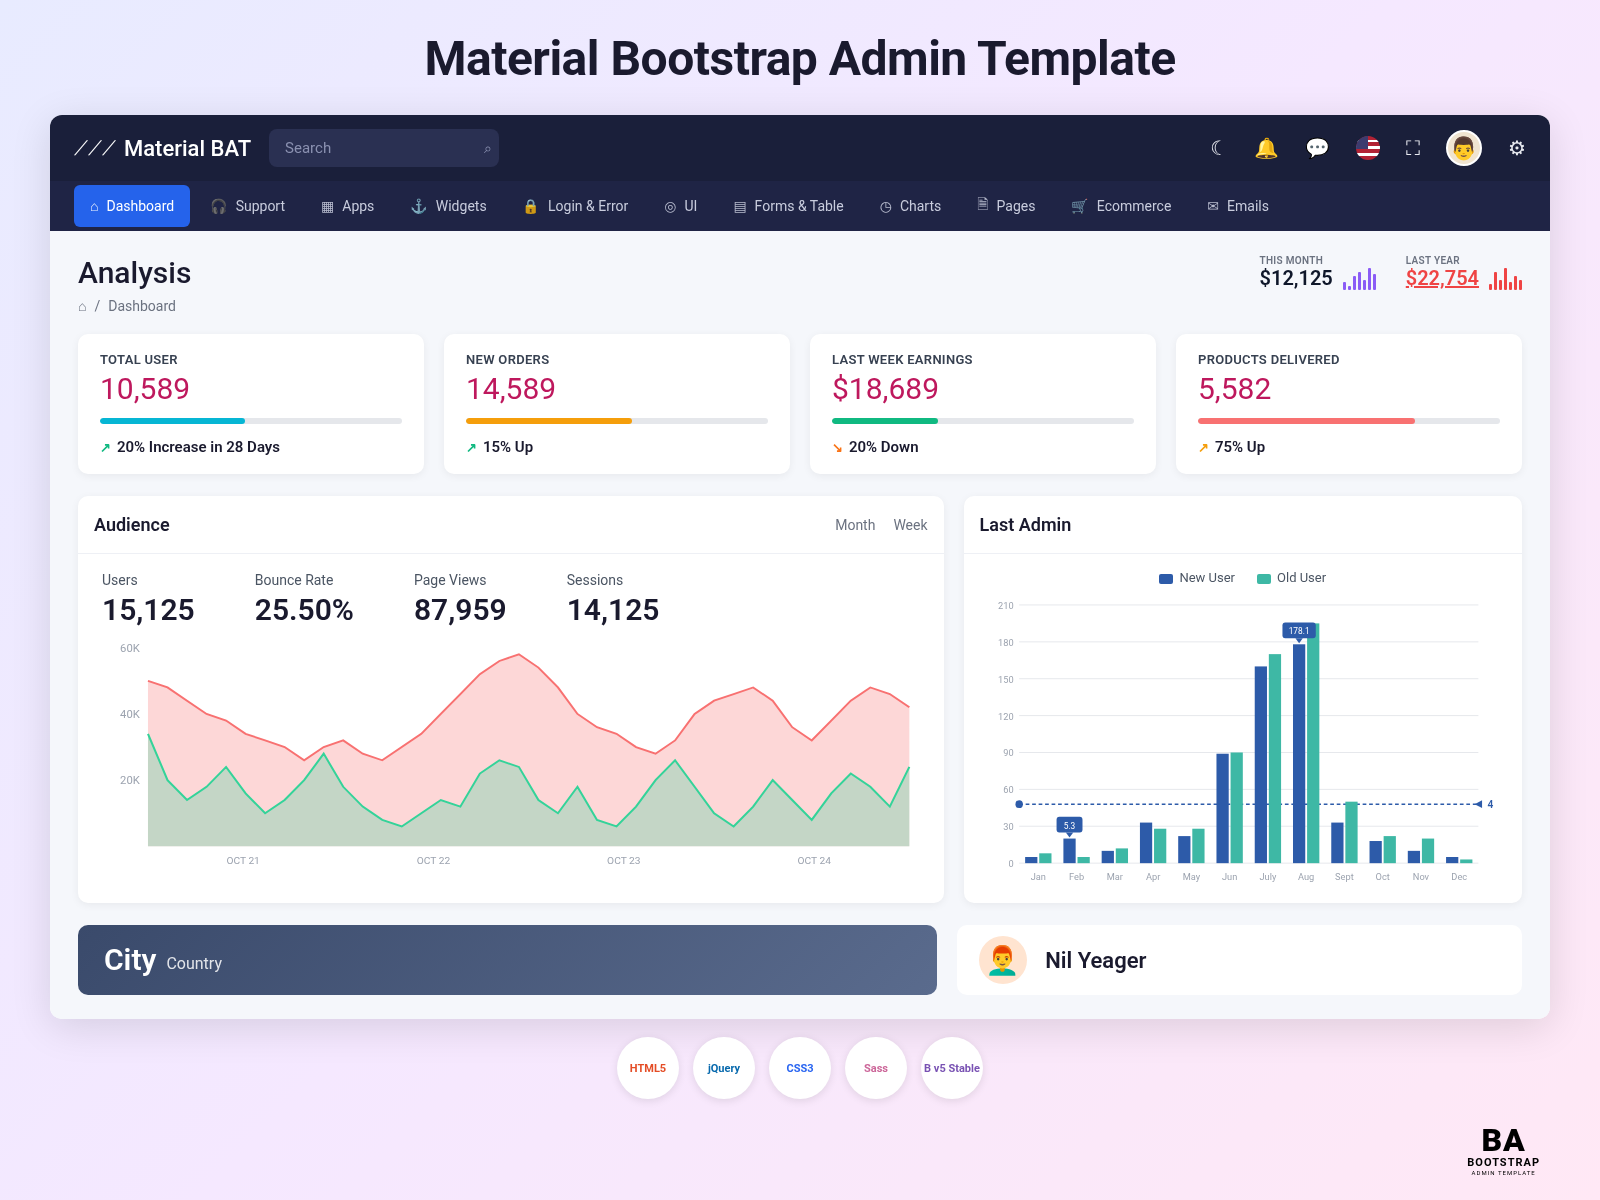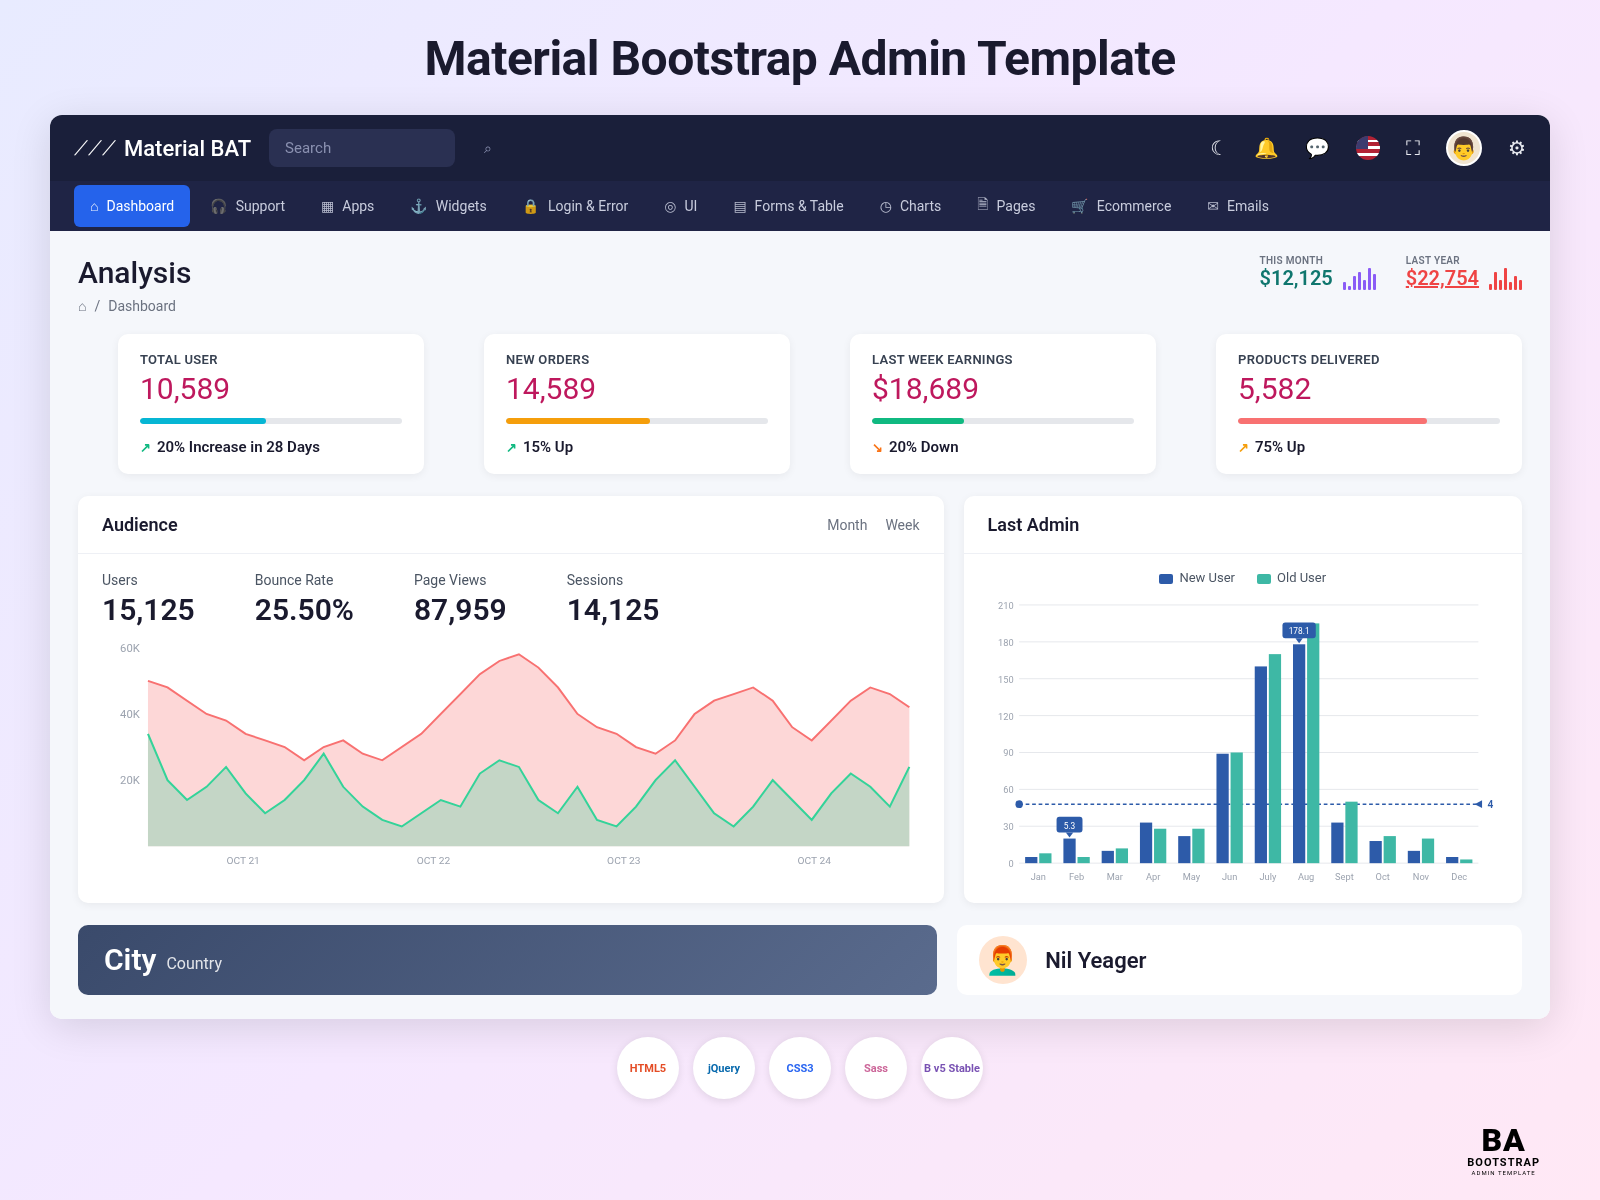--- a/index.html
+++ b/index.html
@@ -5,21 +5,21 @@
 * { margin: 0; padding: 0; box-sizing: border-box; font-family: -apple-system, BlinkMacSystemFont, 'Segoe UI', Roboto, sans-serif; }
 body { background: linear-gradient(135deg, #e8ebff 0%, #f5e8ff 50%, #ffe8f5 100%); width: 1600px; height: 1200px; overflow: hidden; }
 .outer-wrap { padding: 30px 50px 0; }
 .promo-title { text-align: center; font-size: 48px; font-weight: 700; color: #1a1a2e; margin-bottom: 28px; letter-spacing: -0.5px; }
 .app-frame { background: #fff; border-radius: 12px; overflow: hidden; box-shadow: 0 8px 40px rgba(0,0,0,0.12); }
 
 
 .topbar { background: #1a1f3a; display: flex; align-items: center; padding: 14px 24px; gap: 18px; }
 .brand { display: flex; align-items: center; gap: 8px; color: #fff; font-size: 22px; font-weight: 500; }
 .brand-icon { font-size: 20px; }
-.search-wrap { background: #2a3052; border-radius: 8px; display: flex; align-items: center; padding: 10px 16px; width: 186px; }
+.search-wrap { background: #2a3052; border-radius: 8px; display: flex; align-items: center; padding: 10px 16px; width: 230px; }
 .search-input { background: transparent; border: 0; color: #8a90b0; font-size: 15px; flex: 1; outline: none; }
 .search-input::placeholder { color: #8a90b0; }
 .search-icon { color: #8a90b0; font-size: 14px; }
 .topbar-spacer { flex: 1; }
 .topbar-icons { display: flex; align-items: center; gap: 26px; color: #e8eaf0; }
 .topbar-icons > * { cursor: pointer; font-size: 20px; }
 .flag { width: 24px; height: 24px; border-radius: 50%; background: linear-gradient(#b22234 0 15%, #fff 15% 25%, #b22234 25% 40%, #fff 40% 55%, #b22234 55% 70%, #fff 70% 85%, #b22234 85% 100%); position: relative; overflow: hidden; }
 .flag::before { content: ''; position: absolute; top: 0; left: 0; width: 50%; height: 55%; background: #3c3b6e; }
 .avatar { width: 36px; height: 36px; border-radius: 50%; background: #f0e4d0; display: flex; align-items: center; justify-content: center; font-size: 22px; border: 2px solid #fff; }
 
@@ -31,41 +31,41 @@
 
 
 .content { background: #f5f7fb; padding: 24px 28px; }
 .page-head { display: flex; align-items: flex-start; justify-content: space-between; margin-bottom: 20px; }
 .page-title { font-size: 30px; font-weight: 500; color: #1a1a2e; margin-bottom: 8px; }
 .breadcrumb { display: flex; align-items: center; gap: 8px; font-size: 14px; color: #6b7280; }
 .head-stats { display: flex; gap: 30px; align-items: center; }
 .head-stat { text-align: left; }
 .head-stat-lbl { font-size: 10px; color: #6b7280; font-weight: 600; letter-spacing: 0.3px; }
 .head-stat-val { font-size: 20px; font-weight: 600; }
-.head-stat-val.blue { color: #0f766e; }
+.head-stat-val.blue { color: #0f172a; }
 .head-stat-val.red { color: #ef4444; text-decoration: underline; }
 .spark { display: inline-flex; align-items: flex-end; gap: 2px; height: 24px; margin-left: 6px; vertical-align: bottom; }
 .spark b { width: 3px; background: currentColor; border-radius: 1px; }
 
 
 .kpi-row { display: flex; gap: 20px; margin-bottom: 22px; }
-.kpi-card { background: #fff; border-radius: 10px; padding: 18px 22px; flex: 1; box-shadow: 0 2px 8px rgba(0,0,0,0.06); margin-left: 40px; }
+.kpi-card { background: #fff; border-radius: 10px; padding: 18px 22px; flex: 1; box-shadow: 0 2px 8px rgba(0,0,0,0.06); }
 .kpi-label { font-size: 13px; color: #374151; font-weight: 600; letter-spacing: 0.3px; margin-bottom: 4px; }
 .kpi-value { font-size: 30px; font-weight: 400; color: #be185d; margin-bottom: 12px; }
 .kpi-bar { height: 6px; background: #e5e7eb; border-radius: 4px; overflow: hidden; margin-bottom: 14px; }
 .kpi-bar-fill { height: 100%; border-radius: 4px; }
 .kpi-trend { font-size: 15px; font-weight: 600; color: #1a1a2e; display: flex; align-items: center; gap: 6px; }
 .trend-icon { font-size: 13px; }
 
 
 .charts-row { display: flex; gap: 20px; }
 .card { background: #fff; border-radius: 10px; box-shadow: 0 2px 8px rgba(0,0,0,0.06); }
 .audience-card { flex: 1.55; }
 .lastweek-card { flex: 1; }
-.card-head { display: flex; align-items: center; justify-content: space-between; padding: 18px 24px; border-bottom: 1px solid #eef0f5; }
+.card-head { display: flex; align-items: center; justify-content: space-between; padding: 18px 16px; border-bottom: 1px solid #eef0f5; }
 .card-title { font-size: 18px; font-weight: 600; color: #1a1a2e; }
 .period-tabs { display: flex; gap: 18px; font-size: 14px; color: #6b7280; }
 .period-tabs span { cursor: pointer; }
 .aud-metrics { display: flex; padding: 18px 24px 8px; gap: 60px; }
 .aud-metric-lbl { font-size: 14px; color: #4b5563; margin-bottom: 4px; }
 .aud-metric-val { font-size: 30px; font-weight: 600; color: #1a1a2e; }
 .aud-chart { height: 255px; padding: 8px 24px 20px; position: relative; }
 .lw-legend { display: flex; justify-content: center; gap: 22px; padding: 16px 0 8px; font-size: 13px; color: #4b5563; }
 .lg-box { display: inline-block; width: 14px; height: 10px; border-radius: 2px; margin-right: 6px; vertical-align: middle; }
 .lw-chart { height: 310px; padding: 4px 20px 18px; position: relative; }

